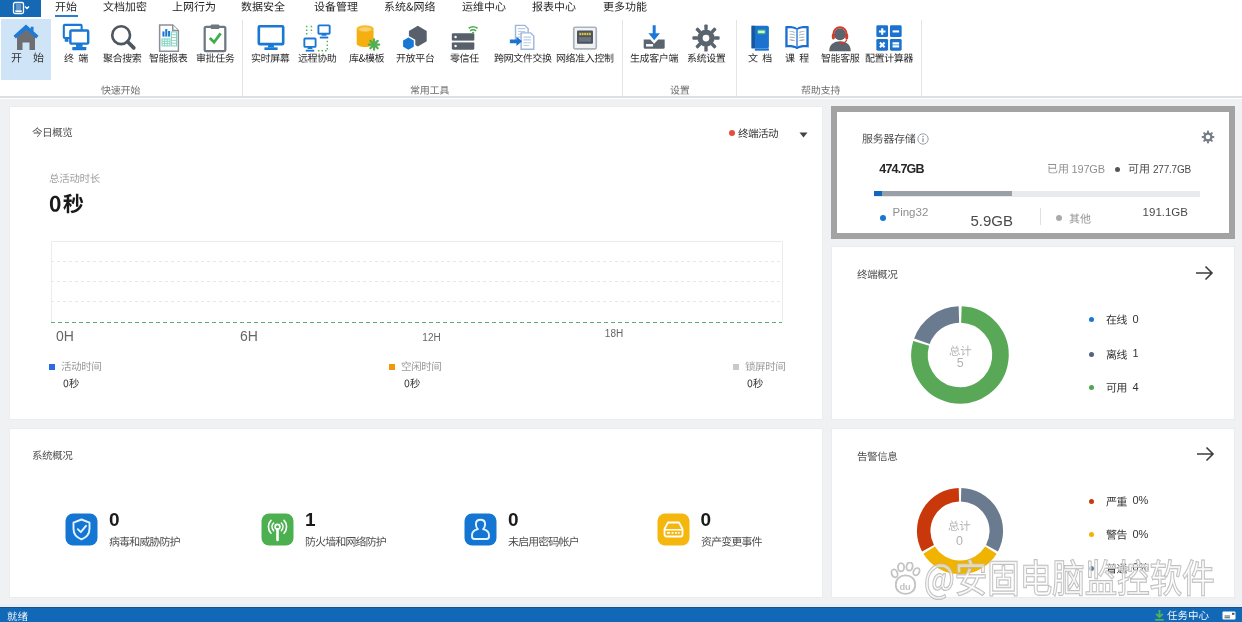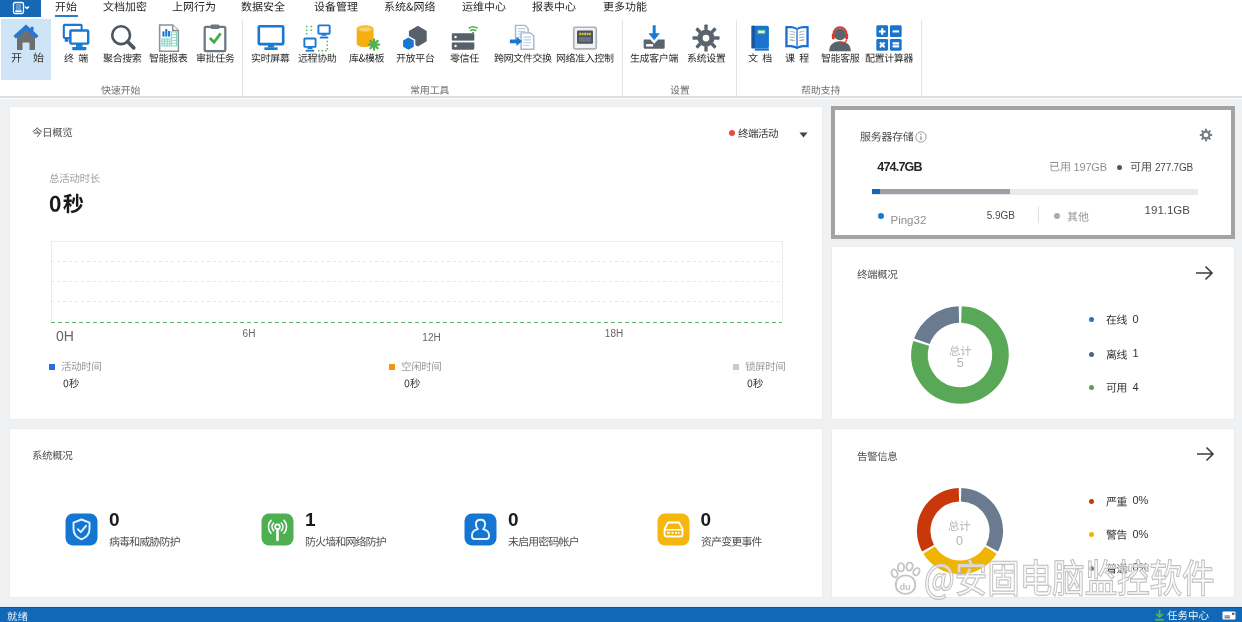--- a/index.html
+++ b/index.html
@@ -603,21 +603,21 @@
       </g>
     </svg>
     <svg class="abs" width="732" height="85" style="left:41px;top:134px">
 <path d="M0.5 0.5 H731.5 V81 M0.5 0.5 V81" fill="none" stroke="#ececec" stroke-width="1"></path>
 <path d="M0 20.5 H731" stroke="#e7e7e7" stroke-dasharray="3 3"></path>
 <path d="M0 40.5 H731" stroke="#e7e7e7" stroke-dasharray="3 3"></path>
 <path d="M0 60.5 H731" stroke="#e7e7e7" stroke-dasharray="3 3"></path>
 <path d="M0 81.5 H731" stroke="#5cb269" stroke-dasharray="4 3"></path>
 </svg>
     <span class="abs" style="left:55.0px;top:221.5px;font-size:14px;color:#666;line-height:1;transform:translateX(-50%)">0H</span>
-    <span class="abs" style="left:239.0px;top:221.5px;font-size:10px;color:#666;line-height:1;transform:translateX(-50%)">6H</span>
+    <span class="abs" style="left:239.0px;top:221.5px;font-size:14px;color:#666;line-height:1;transform:translateX(-50%)">6H</span>
     <span class="abs" style="left:421.5px;top:226px;font-size:10px;color:#666;line-height:1;transform:translateX(-50%)">12H</span>
     <span class="abs" style="left:604.0px;top:221.5px;font-size:10px;color:#666;line-height:1;transform:translateX(-50%)">18H</span>
     <div class="abs" style="left:38.6px;top:256.6px;width:6px;height:6px;background:#2d6ce0"></div>
     <svg class="" width="40.4" height="13.1" style="position:absolute;overflow:visible;left:50.6px;top:254.1px;">
       <g transform="translate(0,9.24) scale(0.01050)" fill="#959595">
         <use href="#gr6d3b" x="0"></use>
         <use href="#gr52a8" x="962"></use>
         <use href="#gr65f6" x="1924"></use>
         <use href="#gr95f4" x="2886"></use>
       </g>
@@ -737,21 +737,21 @@
       <g transform="translate(0,9.68) scale(0.01100)" fill="#4d4d4d">
         <use href="#gr8d44" x="0"></use>
         <use href="#gr4ea7" x="918"></use>
         <use href="#gr53d8" x="1836"></use>
         <use href="#gr66f4" x="2755"></use>
         <use href="#gr4e8b" x="3673"></use>
         <use href="#gr4ef6" x="4591"></use>
       </g>
     </svg>
   </div>
-<div class="abs" style="left:831px;top:106px;width:404px;height:133px;background:#fff;border:4px solid #a3a3a3">
+<div class="abs" style="left:831px;top:106px;width:404px;height:133px;background:#fff;border:6px solid #a3a3a3">
     <svg class="" width="53.5" height="13.8" style="position:absolute;overflow:visible;left:25.0px;top:21.0px;">
       <g transform="translate(0,9.68) scale(0.01100)" fill="#4d4d4d">
         <use href="#gr670d" x="0"></use>
         <use href="#gr52a1" x="973"></use>
         <use href="#gr5668" x="1945"></use>
         <use href="#gr5b58" x="2918"></use>
         <use href="#gr50a8" x="3891"></use>
       </g>
     </svg>
     <svg class="abs" width="12" height="12" style="left:79.8px;top:21.3px">
@@ -789,22 +789,22 @@
           <use href="#gr7528" x="1000"></use>
         </g>
       </svg>
       <span style="font-size:10px;letter-spacing:-0.2px;color:#4a4a4a;line-height:1">&nbsp;277.7GB</span>
     </div>
     <div class="abs" style="left:37px;top:78.8px;width:326px;height:6px;background:#e8eaeb">
       <div class="abs" style="left:0;top:0;width:8px;height:5.5px;background:#1266c2"></div>
       <div class="abs" style="left:8px;top:0;width:130px;height:5.5px;background:#99a0a7"></div>
     </div>
     <div class="abs" style="left:43px;top:102.8px;width:6px;height:6px;border-radius:50%;background:#1777d1"></div>
-    <span class="abs" style="left:55.5px;top:105px;font-size:11.5px;color:#8e8e8e;line-height:1">Ping32</span>
-    <span class="abs" style="right:216px;top:101px;font-size:10px;color:#4a4a4a;line-height:1">5.9GB</span>
+    <span class="abs" style="left:55.5px;top:95px;font-size:11.5px;color:#8e8e8e;line-height:1">Ping32</span>
+    <span class="abs" style="right:216px;top:101px;font-size:15px;color:#4a4a4a;line-height:1">5.9GB</span>
     <div class="abs" style="left:203px;top:96px;width:1px;height:17px;background:#e0e0e0"></div>
     <div class="abs" style="left:219px;top:102.8px;width:6px;height:6px;border-radius:50%;background:#aaa"></div>
     <svg class="" width="22.0" height="13.8" style="position:absolute;overflow:visible;left:231.5px;top:100.5px;">
       <g transform="translate(0,9.68) scale(0.01100)" fill="#8e8e8e">
         <use href="#gr5176" x="0"></use>
         <use href="#gr4ed6" x="1000"></use>
       </g>
     </svg>
     <span class="abs" style="right:41px;top:95px;font-size:11.5px;color:#4a4a4a;line-height:1">191.1GB</span>
   </div>

